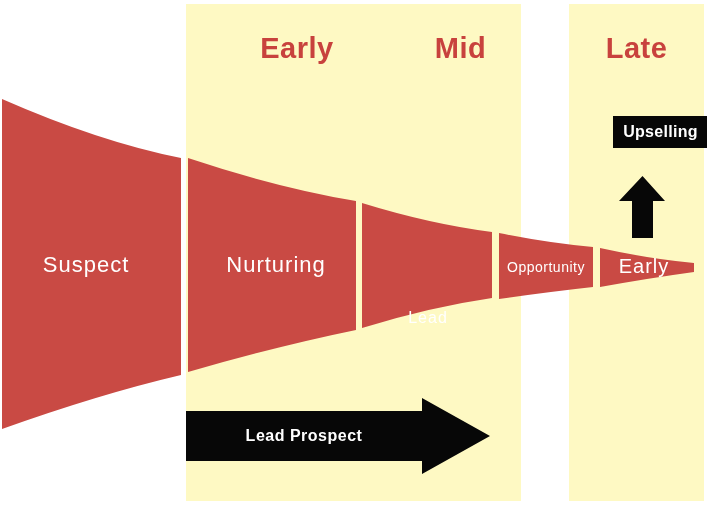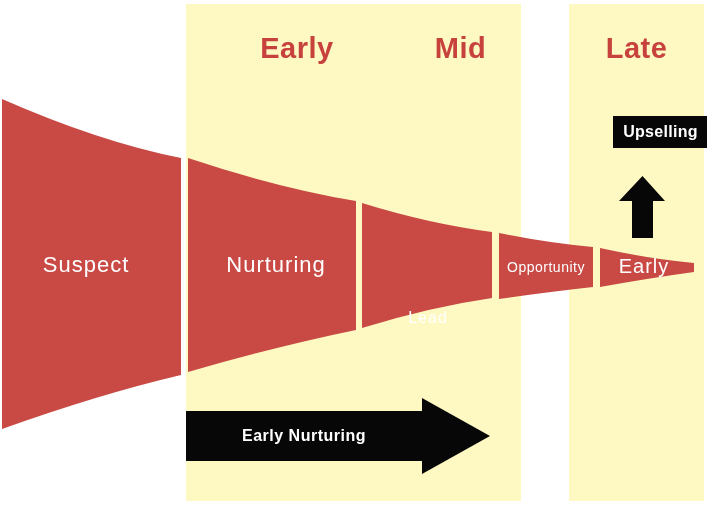--- a/index.html
+++ b/index.html
@@ -87,16 +87,16 @@
     <path d="M186,411 L422,411 L422,398 L490,436 L422,474 L422,461 L186,461 Z" fill="#070707"></path>
     <path d="M642.5,176 L665,201 L653,201 L653,238 L632,238 L632,201 L619,201 Z" fill="#070707"></path>
   </svg>
 
   <div class="stage-label stage-suspect">Suspect</div>
   <div class="stage-label stage-prospect">Nurturing</div>
   <div class="stage-label stage-lead">Lead</div>
   <div class="stage-label stage-opportunity">Opportunity</div>
   <div class="stage-label stage-client">Early</div>
 
-  <div class="ln-label">Early Nurturing</div>
+  <div class="ln-label">Lead Prospect</div>
   <div class="upsell-box">Upselling</div>
 
 </div>
 
 </body></html>

